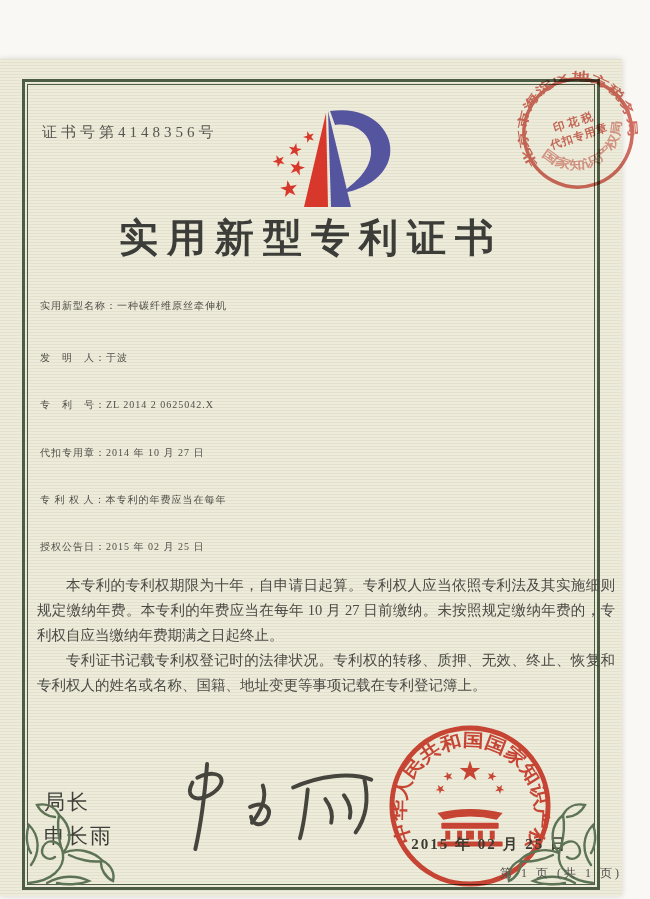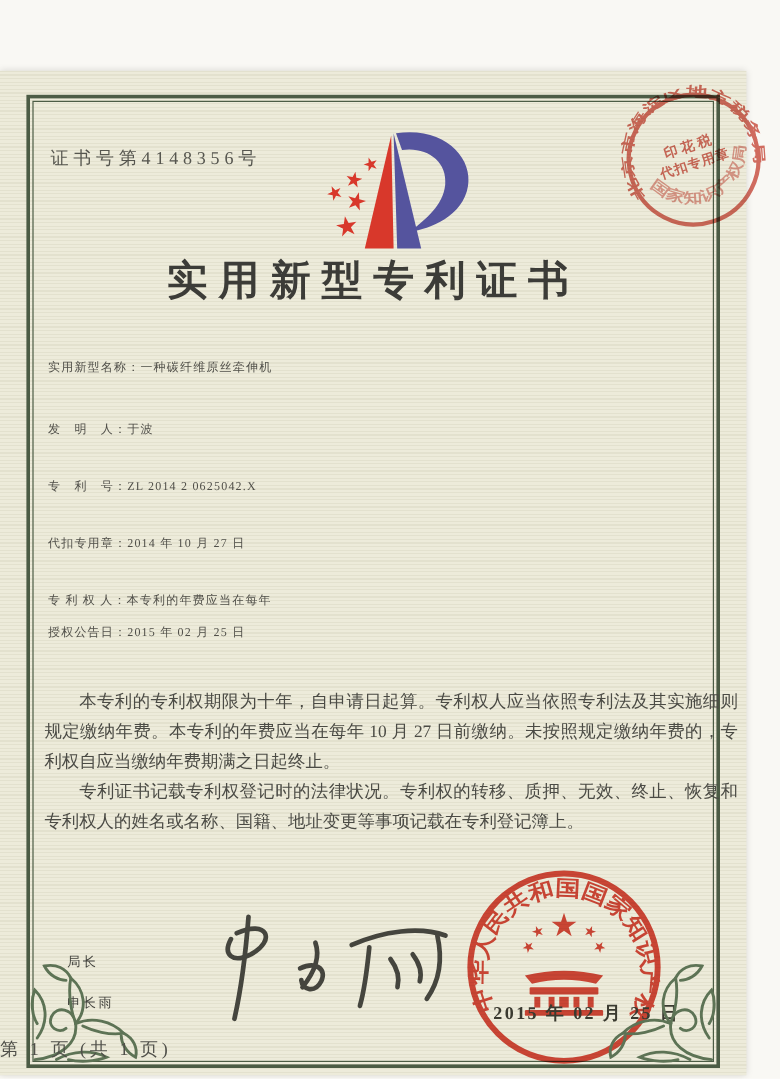--- a/index.html
+++ b/index.html
@@ -13,36 +13,36 @@
     background:repeating-linear-gradient(0deg,#edebda 0px,#edebda 2px,#e3e1ce 2px,#e3e1ce 3px);
     box-shadow:0 0 6px rgba(0,0,0,.15);
     margin-top:34px;
   }
   .frame{position:absolute;top:20px;left:22px;right:22px;bottom:6px;border:3px solid #4c5c45;}
   .frame-inner{position:absolute;inset:2px;border:1px solid #4c5c45;}
   .cert-number{position:absolute;top:64px;left:42px;font-size:15px;letter-spacing:4px;color:#56564f;}
   .logo{position:absolute;top:36px;left:252px;width:148px;height:118px;}
   .cert-title{
     position:absolute;top:152px;left:0;width:100%;text-align:center;
-    font-size:34px;font-weight:700;letter-spacing:9px;color:#3c3c38;
+    font-size:39px;font-weight:700;letter-spacing:9px;color:#3c3c38;
   }
   .fields{position:absolute;left:40px;top:0;width:560px;}
   .field{position:absolute;left:0;font-size:10px;color:#504f49;letter-spacing:1px;white-space:nowrap;}
-  .f0{top:240px}.f1{top:292px}.f2{top:339px}.f3{top:387px}.f4{top:434px}.f5{top:461px}
+  .f0{top:240px}.f1{top:292px}.f2{top:339px}.f3{top:387px}.f4{top:434px}.f5{top:481px}
   .paras{position:absolute;left:37px;top:514px;width:578px;font-size:14.5px;line-height:25px;color:#4b4b45;text-align:justify;}
   .paras p{margin:0;text-indent:2em;}
-  .director{position:absolute;left:56px;top:726px;font-size:11px;color:#3f3f3a;line-height:34px;letter-spacing:2px;}
+  .director{position:absolute;left:44px;top:726px;font-size:21px;color:#3f3f3a;line-height:34px;letter-spacing:2px;}
   .autograph{position:absolute;left:168px;top:698px;width:215px;height:100px;}
   .seal{position:absolute;left:386px;top:663px;width:168px;height:168px;mix-blend-mode:multiply;opacity:.92;}
   .seal-date{position:absolute;left:404px;top:776px;width:170px;text-align:center;font-size:15px;letter-spacing:2px;color:#3a3a30;font-weight:600;}
   .tax-stamp{position:absolute;left:518px;top:14px;width:120px;height:120px;transform:rotate(-18deg);opacity:.88;mix-blend-mode:multiply;}
   .ornament{position:absolute;bottom:9px;width:92px;height:92px;}
   .orn-right{right:25px;}
   .orn-left{left:25px;transform:scaleX(-1);}
-  .page-footer{position:absolute;left:0;top:806px;width:100%;text-align:left;font-size:15px;letter-spacing:3px;color:#50504a;}
+  .page-footer{position:absolute;left:0;top:806px;width:100%;text-align:right;font-size:12px;letter-spacing:3px;color:#50504a;}
 </style>
 </head>
 <body>
 
 <div class="paper">
 
   <div class="frame">
     <div class="frame-inner"></div>
   </div>
 

